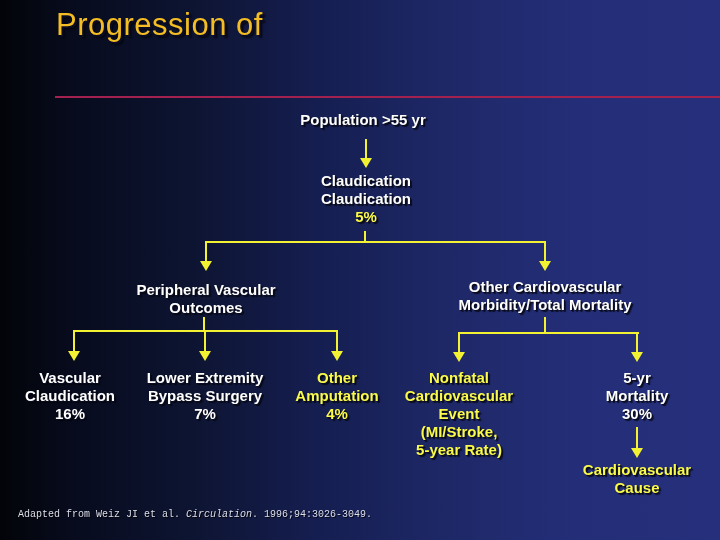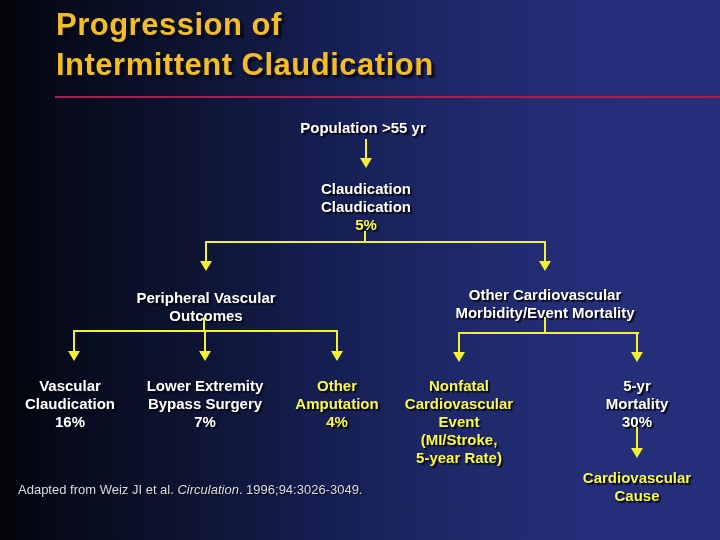--- a/index.html
+++ b/index.html
@@ -5,62 +5,61 @@
   html,body{margin:0;padding:0;}
   .slide{
     position:relative;
     width:720px;height:540px;
     overflow:hidden;
     font-family:"Liberation Sans", sans-serif;
     background:linear-gradient(90deg,#030409 0%,#070b1d 10%,#0d1431 26%,#151e50 44%,#1e2867 62%,#242e78 80%,#252f7b 100%);
   }
   .title{
     position:absolute;left:56px;top:5px;
-    font-size:31px;font-weight:bold;line-height:40px;
+    font-size:31px;font-weight:normal;line-height:40px;
     color:#F3BD23;
     text-shadow:2px 2px 0 #0b0c24, 3px 3px 2px rgba(0,0,0,.75);
     letter-spacing:.5px;
   }
   .divider{
     position:absolute;left:55px;top:96px;width:665px;height:2px;
     background:#A2214F;
   }
   .node{
     position:absolute;
     text-align:center;
     font-size:15px;font-weight:bold;line-height:18px;
     color:#FFFFFF;
     text-shadow:1px 1px 0 #0a0d22, 2px 2px 1px rgba(0,0,0,.7);
-    margin-top:8px;
   }
   .node .val{color:#FAFA4A;}
   .node.hl, .node.hl .val{color:#FAFA4A;}
   .vl{position:absolute;width:2px;background:#F2F233;}
   .hl-line{position:absolute;height:2px;background:#F2F233;}
   .ah{
     position:absolute;width:0;height:0;
     border-left:6px solid transparent;
     border-right:6px solid transparent;
     border-top:10px solid #F2F233;
   }
   .footnote{
-    position:absolute;left:18px;top:482px;
-    font-size:13px;color:#DCDEE8;
+    position:absolute;left:18px;top:509px;
+    font-size:10px;color:#DCDEE8;
     text-shadow:1px 1px 0 rgba(0,0,0,.8);
+    font-family:Liberation Mono, monospace;
   }
   .footnote .it{font-style:italic;}
 </style>
 </head>
 <body>
 
 <div class="slide">
 
   <div class="title">
     <div>Progression of</div>
-    <div>Intermittent Claudication</div>
   </div>
   <div class="divider"></div>
 
   <div class="node" style="left:253px;top:111px;width:220px">
     <div>Population &gt;55 yr</div>
   </div>
 
   <div class="vl" style="left:365px;top:139px;height:21px"></div>
   <div class="ah" style="left:360px;top:158px"></div>
 
@@ -77,21 +76,21 @@
   <div class="vl" style="left:544px;top:241px;height:21px"></div>
   <div class="ah" style="left:539px;top:261px"></div>
 
   <div class="node" style="left:96px;top:281px;width:220px">
     <div>Peripheral Vascular</div>
     <div>Outcomes</div>
   </div>
 
   <div class="node" style="left:425px;top:278px;width:240px">
     <div>Other Cardiovascular</div>
-    <div>Morbidity/Event Mortality</div>
+    <div>Morbidity/Total Mortality</div>
   </div>
 
   <div class="vl" style="left:203px;top:317px;height:15px"></div>
   <div class="hl-line" style="left:73px;top:330px;width:265px"></div>
   <div class="vl" style="left:73px;top:330px;height:22px"></div>
   <div class="ah" style="left:68px;top:351px"></div>
   <div class="vl" style="left:204px;top:330px;height:22px"></div>
   <div class="ah" style="left:199px;top:351px"></div>
   <div class="vl" style="left:336px;top:330px;height:22px"></div>
   <div class="ah" style="left:331px;top:351px"></div>

